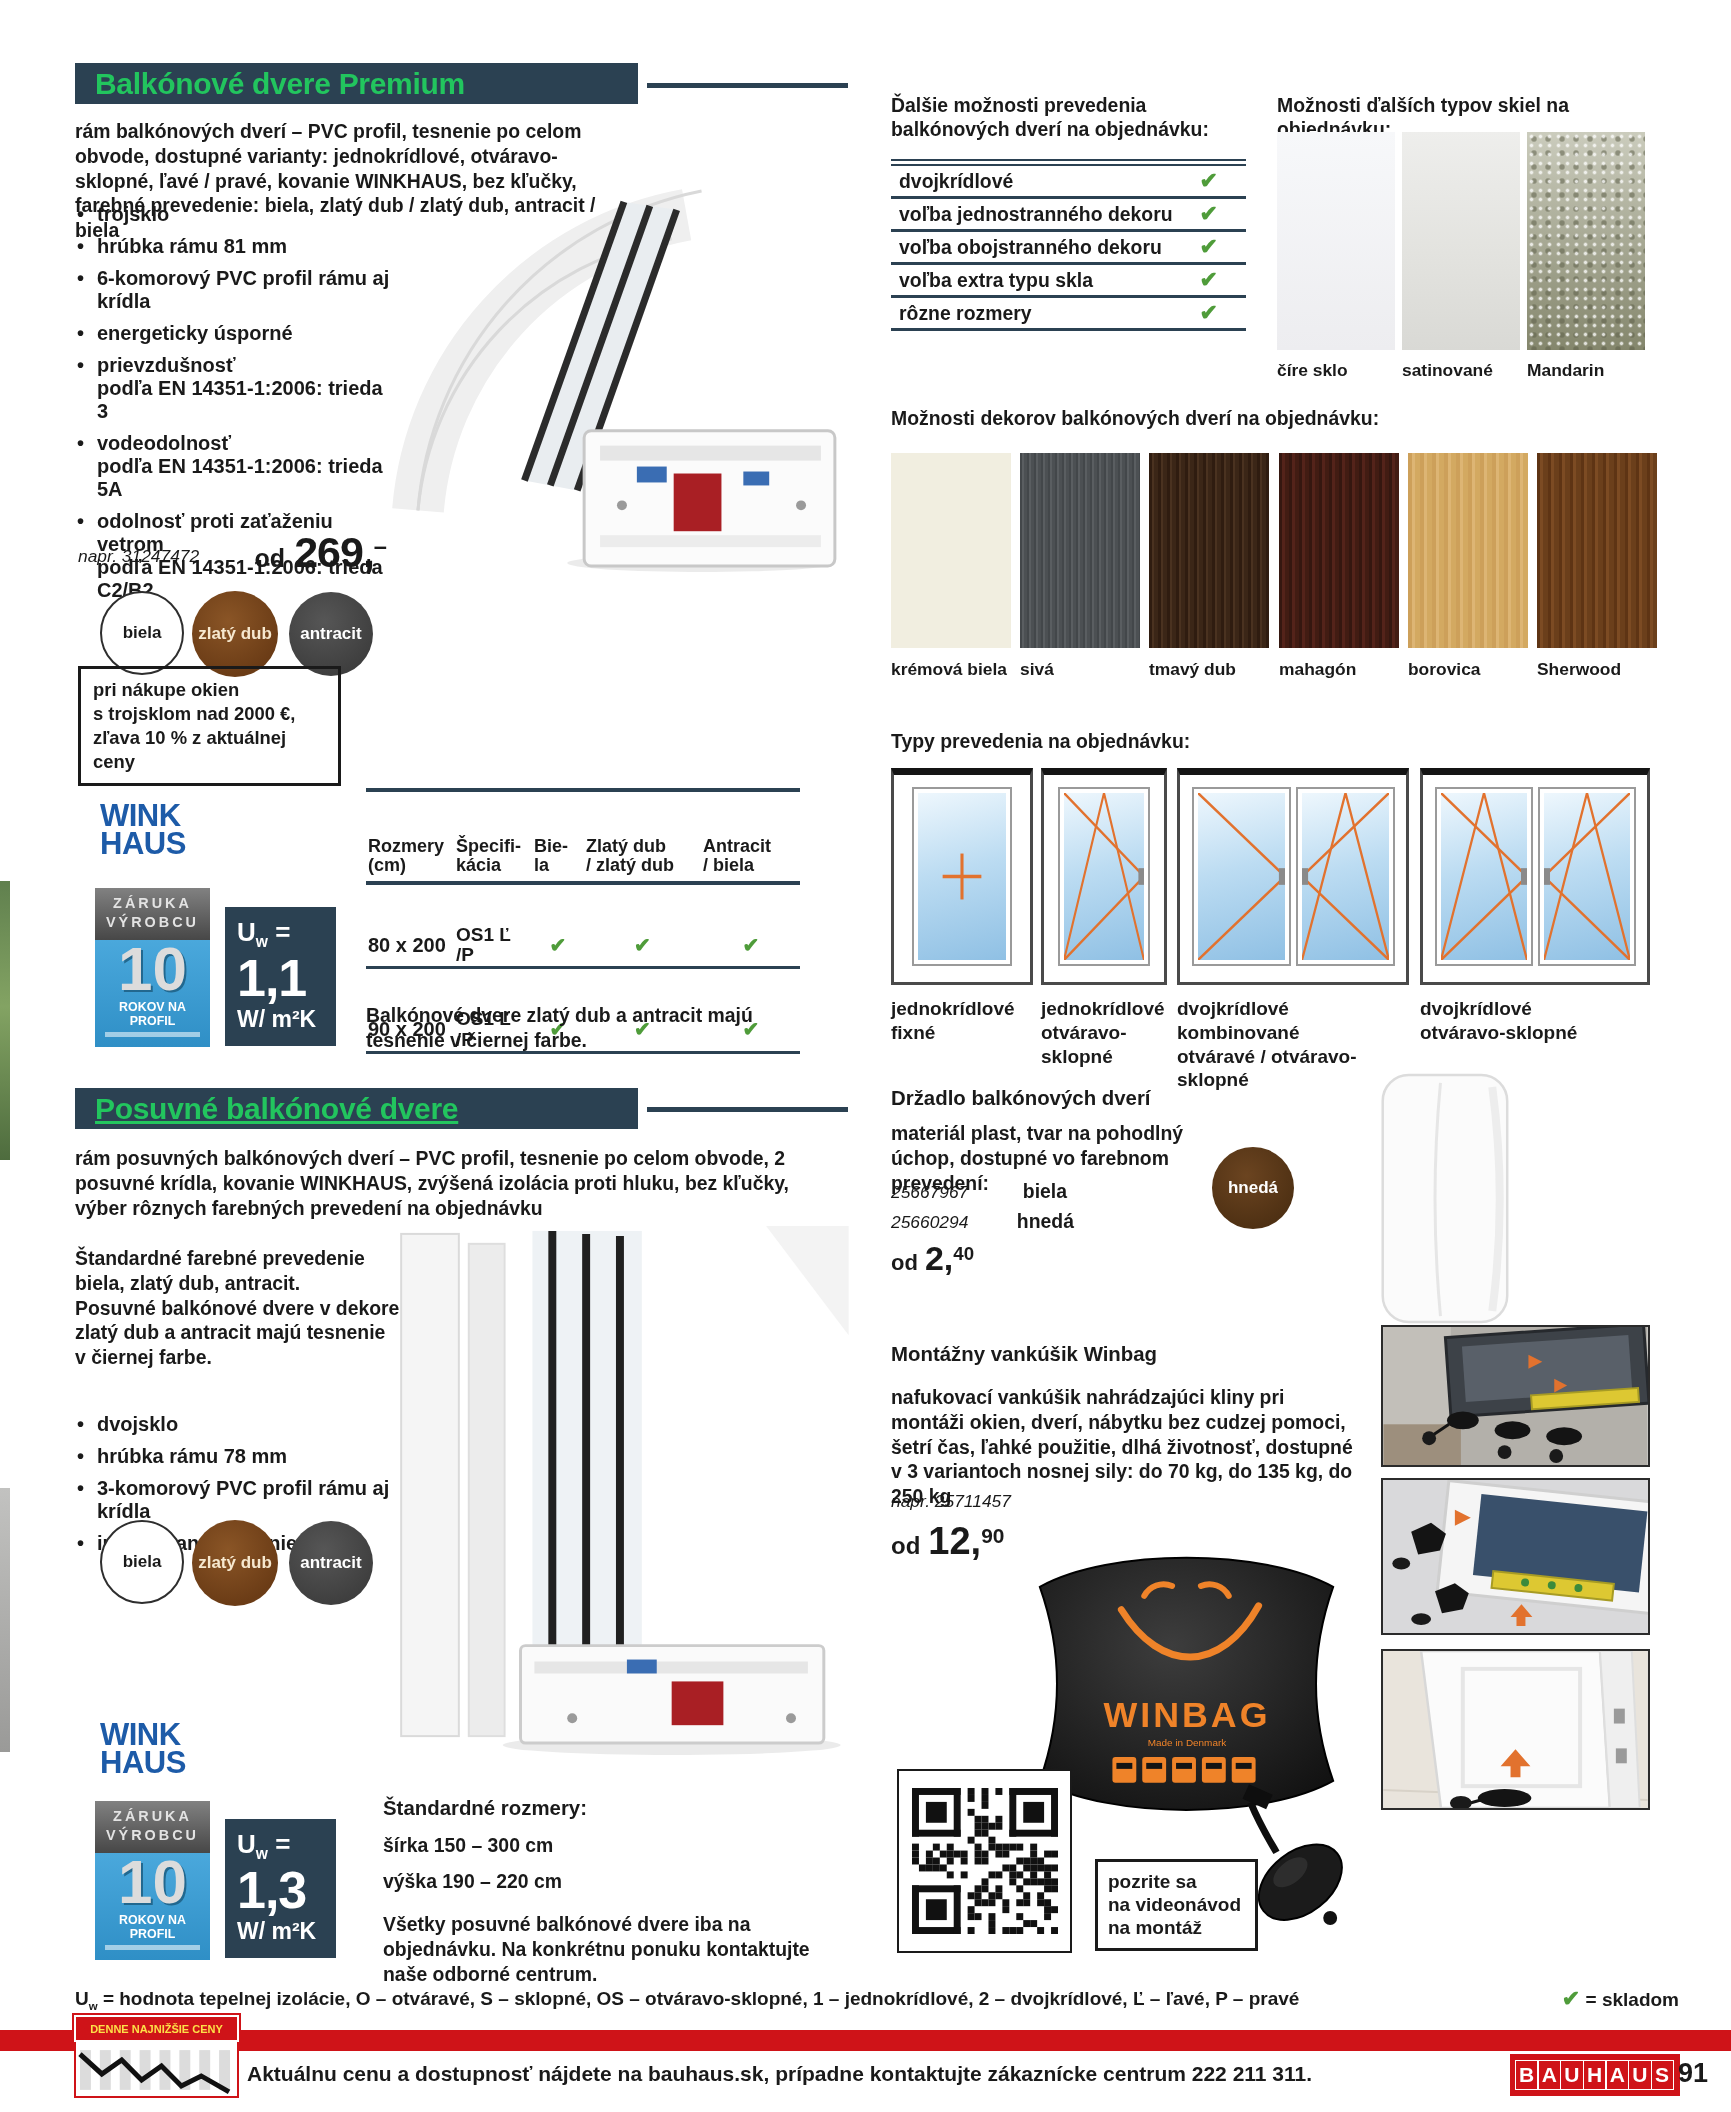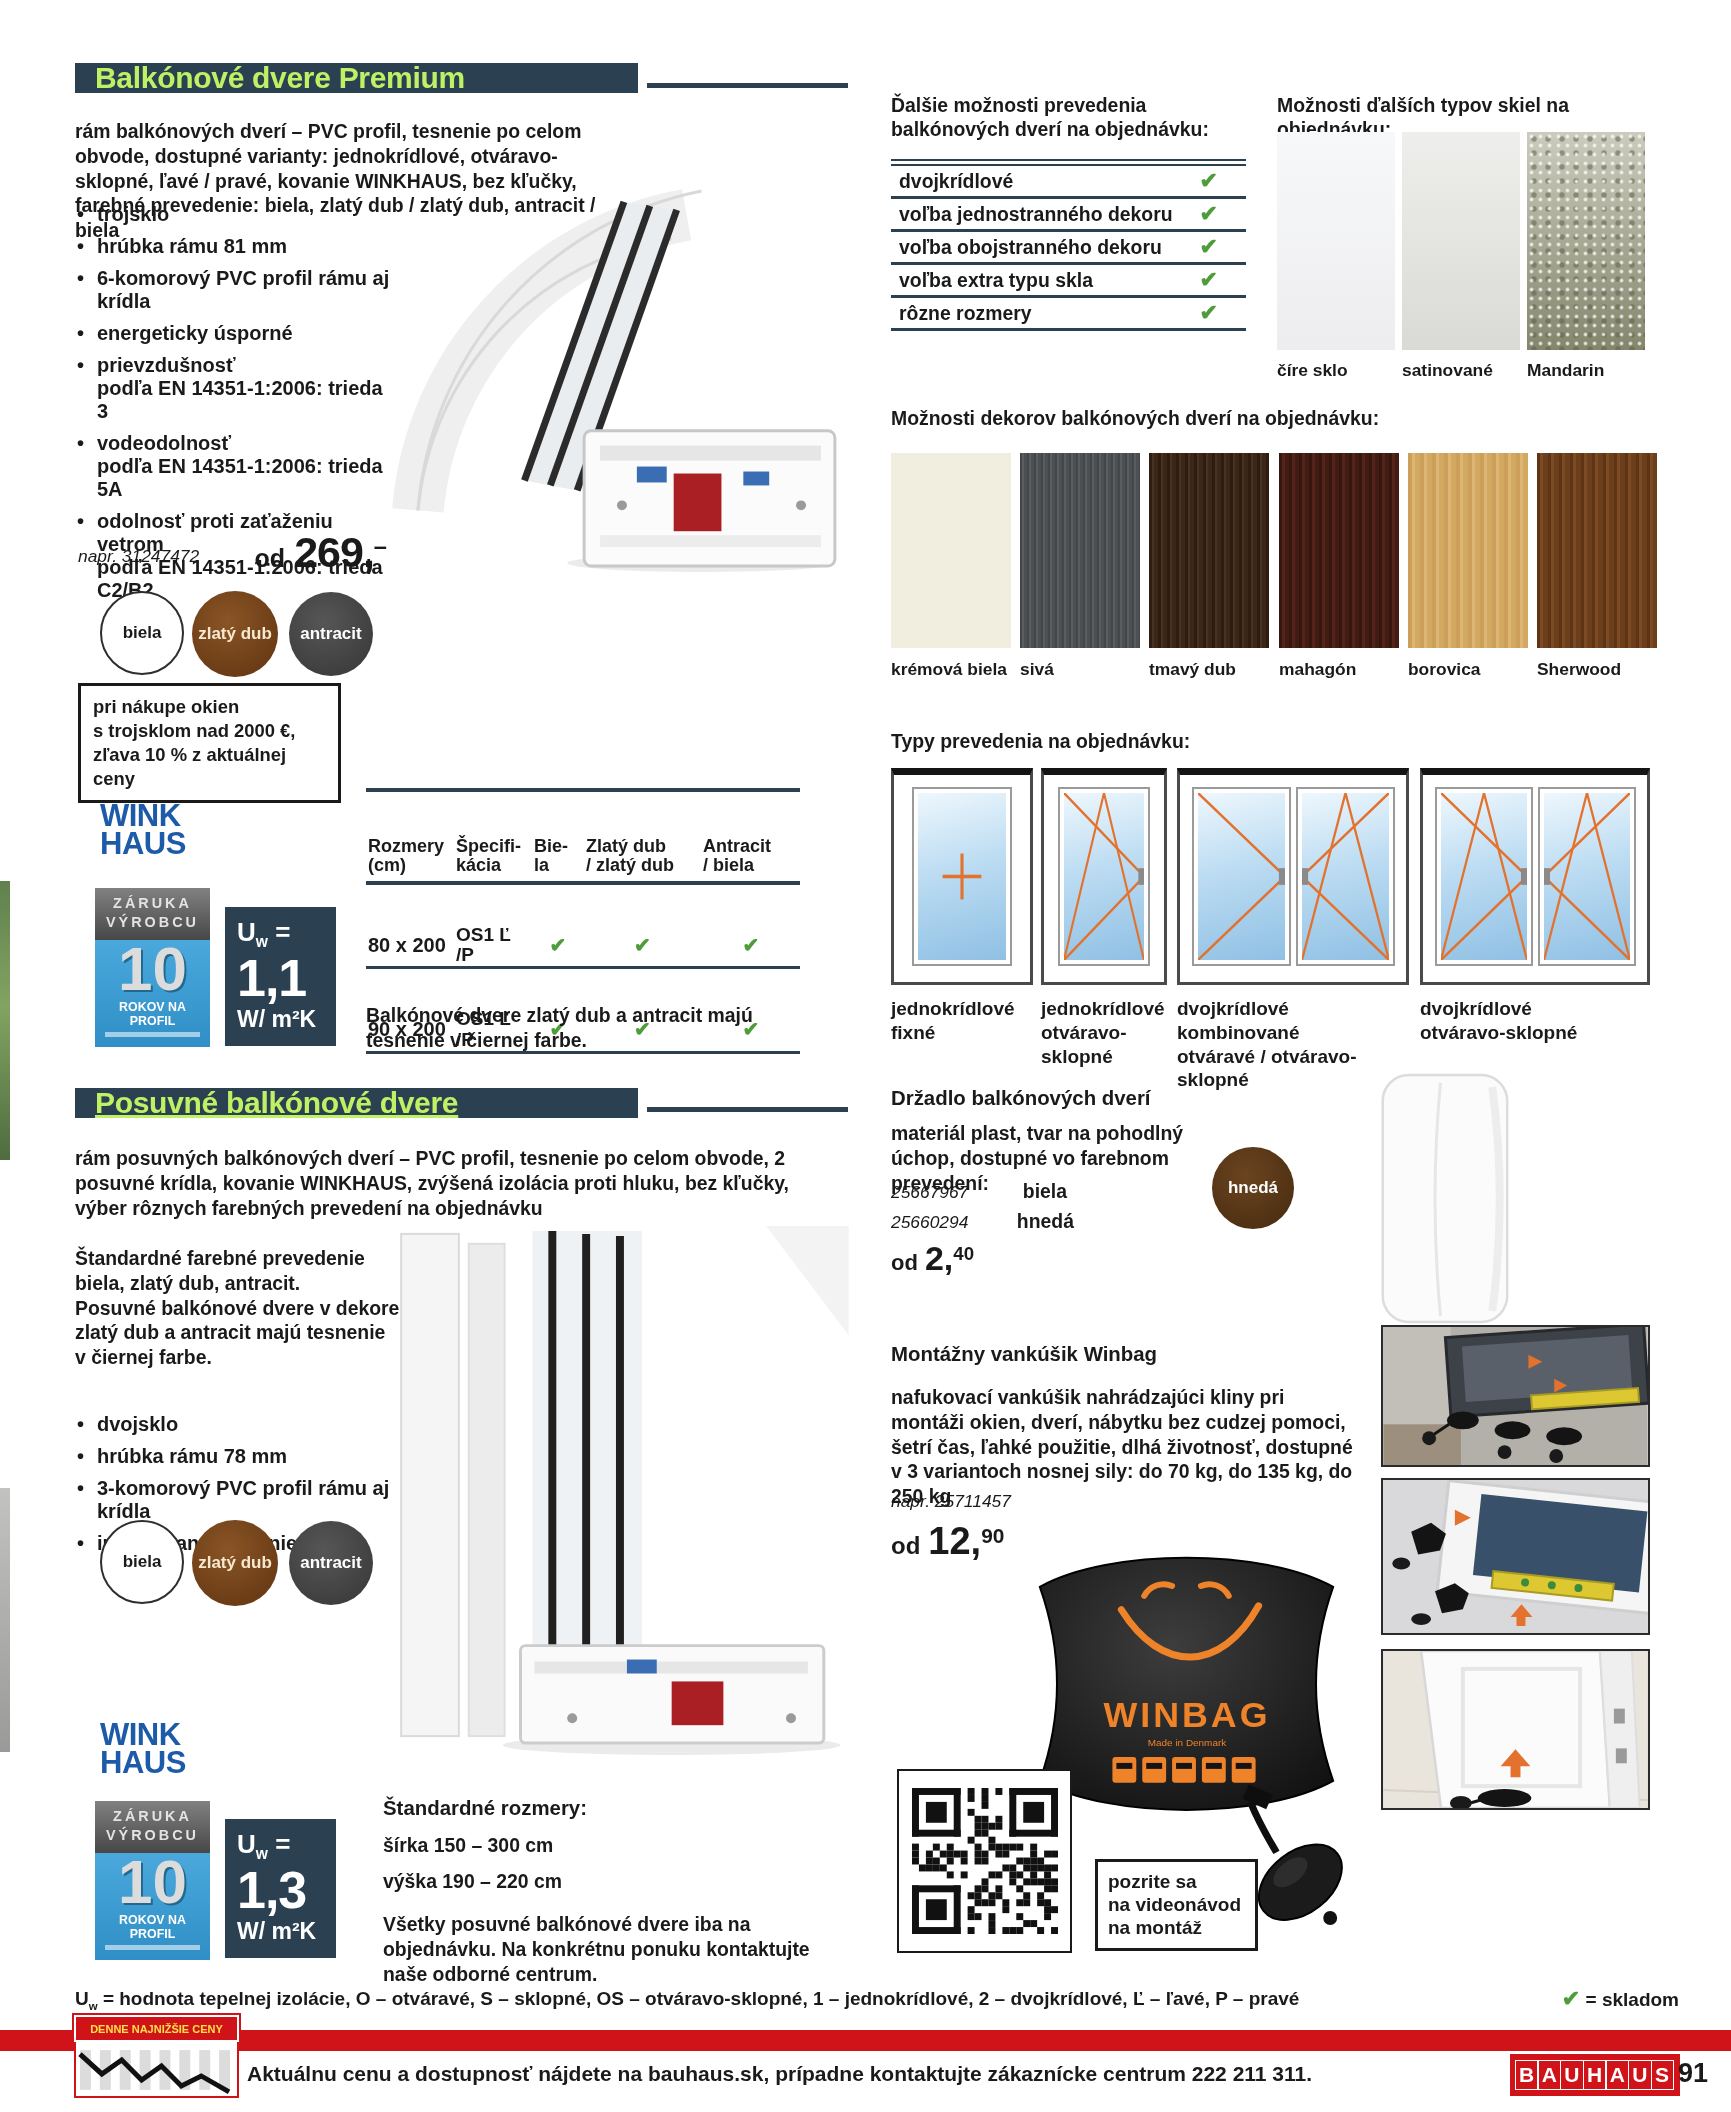--- a/index.html
+++ b/index.html
@@ -3,22 +3,22 @@
 <meta charset="utf-8">
 <style>
   * { margin:0; padding:0; box-sizing:border-box; }
   html,body { background:#fff; }
   body { font-family:"Liberation Sans", sans-serif; color:#1a1a1a; }
   .page { position:relative; width:1731px; height:2112px; background:#fff; overflow:hidden; }
   .abs { position:absolute; }
   .preline { white-space:pre-line; }
 
   
-  .sec-head { background:#2b4152; color:#bef264; font-weight:bold; font-size:30px;
-              display:flex; align-items:center; padding:0 20px; height:30px; letter-spacing:-0.3px; }
+  .sec-head { background:#2b4152; color:#22c55e; font-weight:bold; font-size:30px;
+              display:flex; align-items:center; padding:0 20px; height:41px; letter-spacing:-0.3px; }
   .sec-rule { background:#2b4152; height:5px; }
 
   .body-text { font-size:19.4px; font-weight:bold; line-height:1.28; }
   .bullets { font-size:20px; font-weight:bold; line-height:1.15; }
   .bullet { position:relative; padding-left:22px; margin-bottom:9px; }
   .bullet::before { content:"•"; position:absolute; left:2px; }
   .bullet-sub { display:block; }
   .bullet-sub:empty { display:none; }
 
   .example { font-size:17.4px; font-style:italic; }
@@ -182,21 +182,21 @@
   <div class="abs swatch sw-biela" style="left:100px;top:591px;width:84px;height:84px;">
       <span>biela</span>
     </div>
   <div class="abs swatch sw-zdub" style="left:192px;top:591px;width:86px;height:86px;">
       <span>zlatý dub</span>
     </div>
   <div class="abs swatch sw-antr" style="left:289px;top:592px;width:84px;height:84px;">
       <span>antracit</span>
     </div>
 
-  <div class="abs promo-box preline" style="left:78px;top:683px;width:263px;">pri nákupe okien
+  <div class="abs promo-box preline" style="left:78px;top:666px;width:263px;">pri nákupe okien
 s trojsklom nad 2000 €,
 zľava 10 % z aktuálnej ceny</div>
 
   <div class="abs wink" style="left:100px;top:802px;">
     <div>WINK</div>
     <div>HAUS</div>
   </div>
 
   <div class="abs badge" style="left:95px;top:888px;">
     <div class="badge-top">

